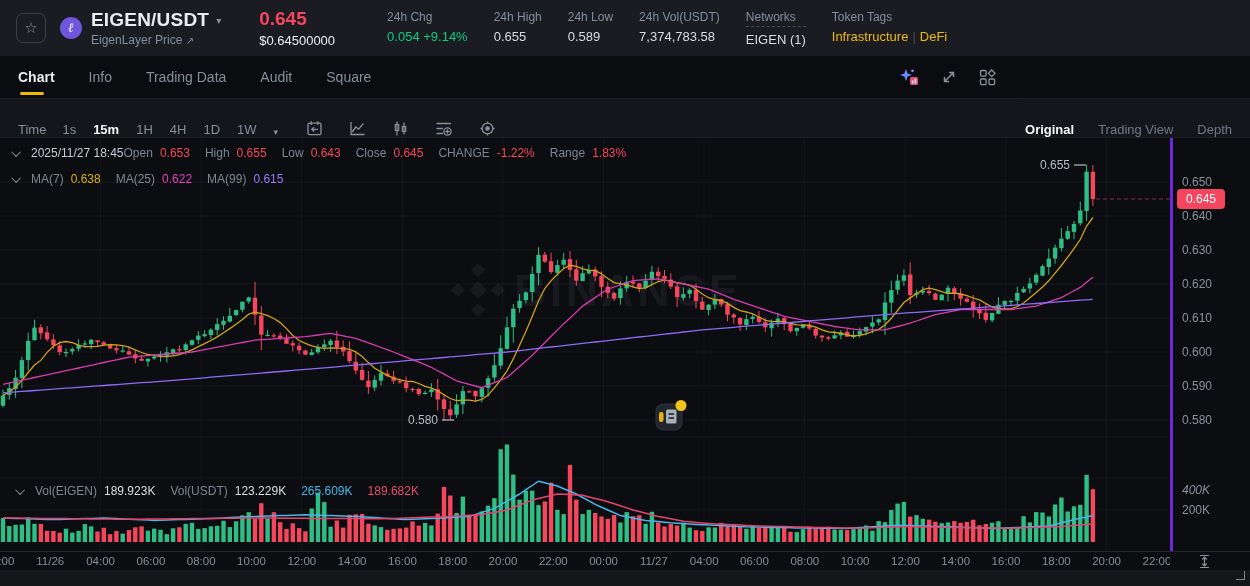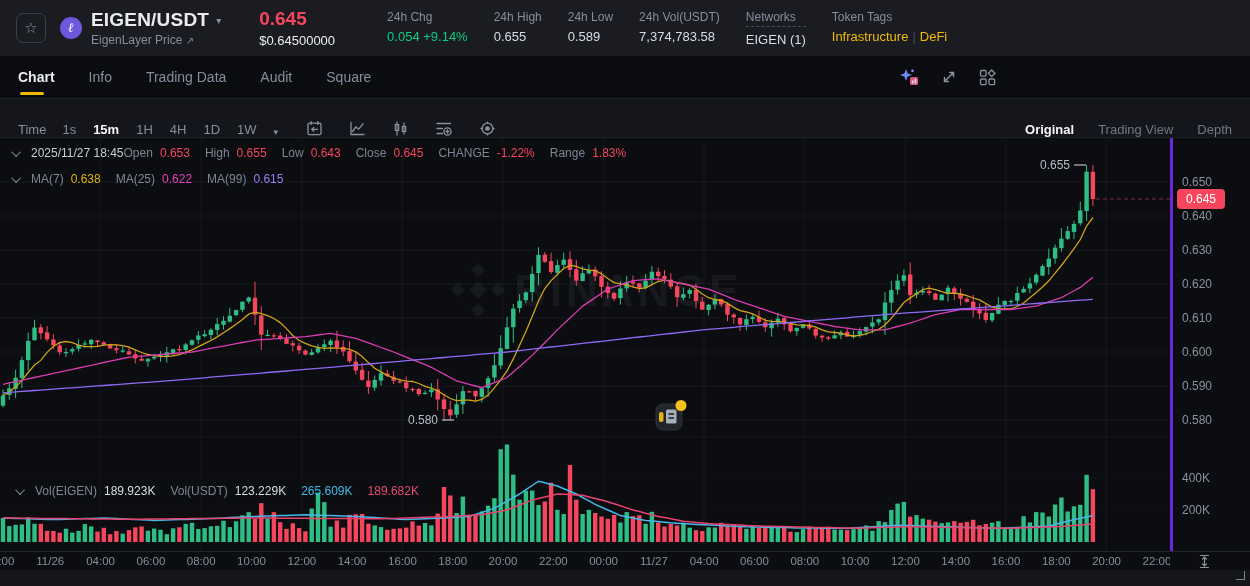--- a/index.html
+++ b/index.html
@@ -851,21 +851,21 @@
 
     <div class="price-axis" id="price-axis">
         <div class="ptick" style="top: 44px;">0.650</div>
         <div class="ptick" style="top: 78px;">0.640</div>
         <div class="ptick" style="top: 112px;">0.630</div>
         <div class="ptick" style="top: 146px;">0.620</div>
         <div class="ptick" style="top: 180px;">0.610</div>
         <div class="ptick" style="top: 214px;">0.600</div>
         <div class="ptick" style="top: 248px;">0.590</div>
         <div class="ptick" style="top: 282px;">0.580</div>
-        <div class="ptick" style="top: 340px;">400K</div>
+        <div class="ptick" style="top: 352px; font-style: italic;">400K</div>
         <div class="ptick" style="top: 372px;">200K</div>
         <div class="price-badge" style="top: 61px; background: rgb(246, 70, 93);">0.645</div>
       </div>
 
     <div class="time-axis">
       <div class="time-labels" id="time-labels">
           <div class="ttick" style="left: 0px;">00:00</div>
           <div class="ttick" style="left: 50.3px;">11/26</div>
           <div class="ttick" style="left: 100.6px;">04:00</div>
           <div class="ttick" style="left: 150.9px;">06:00</div>

